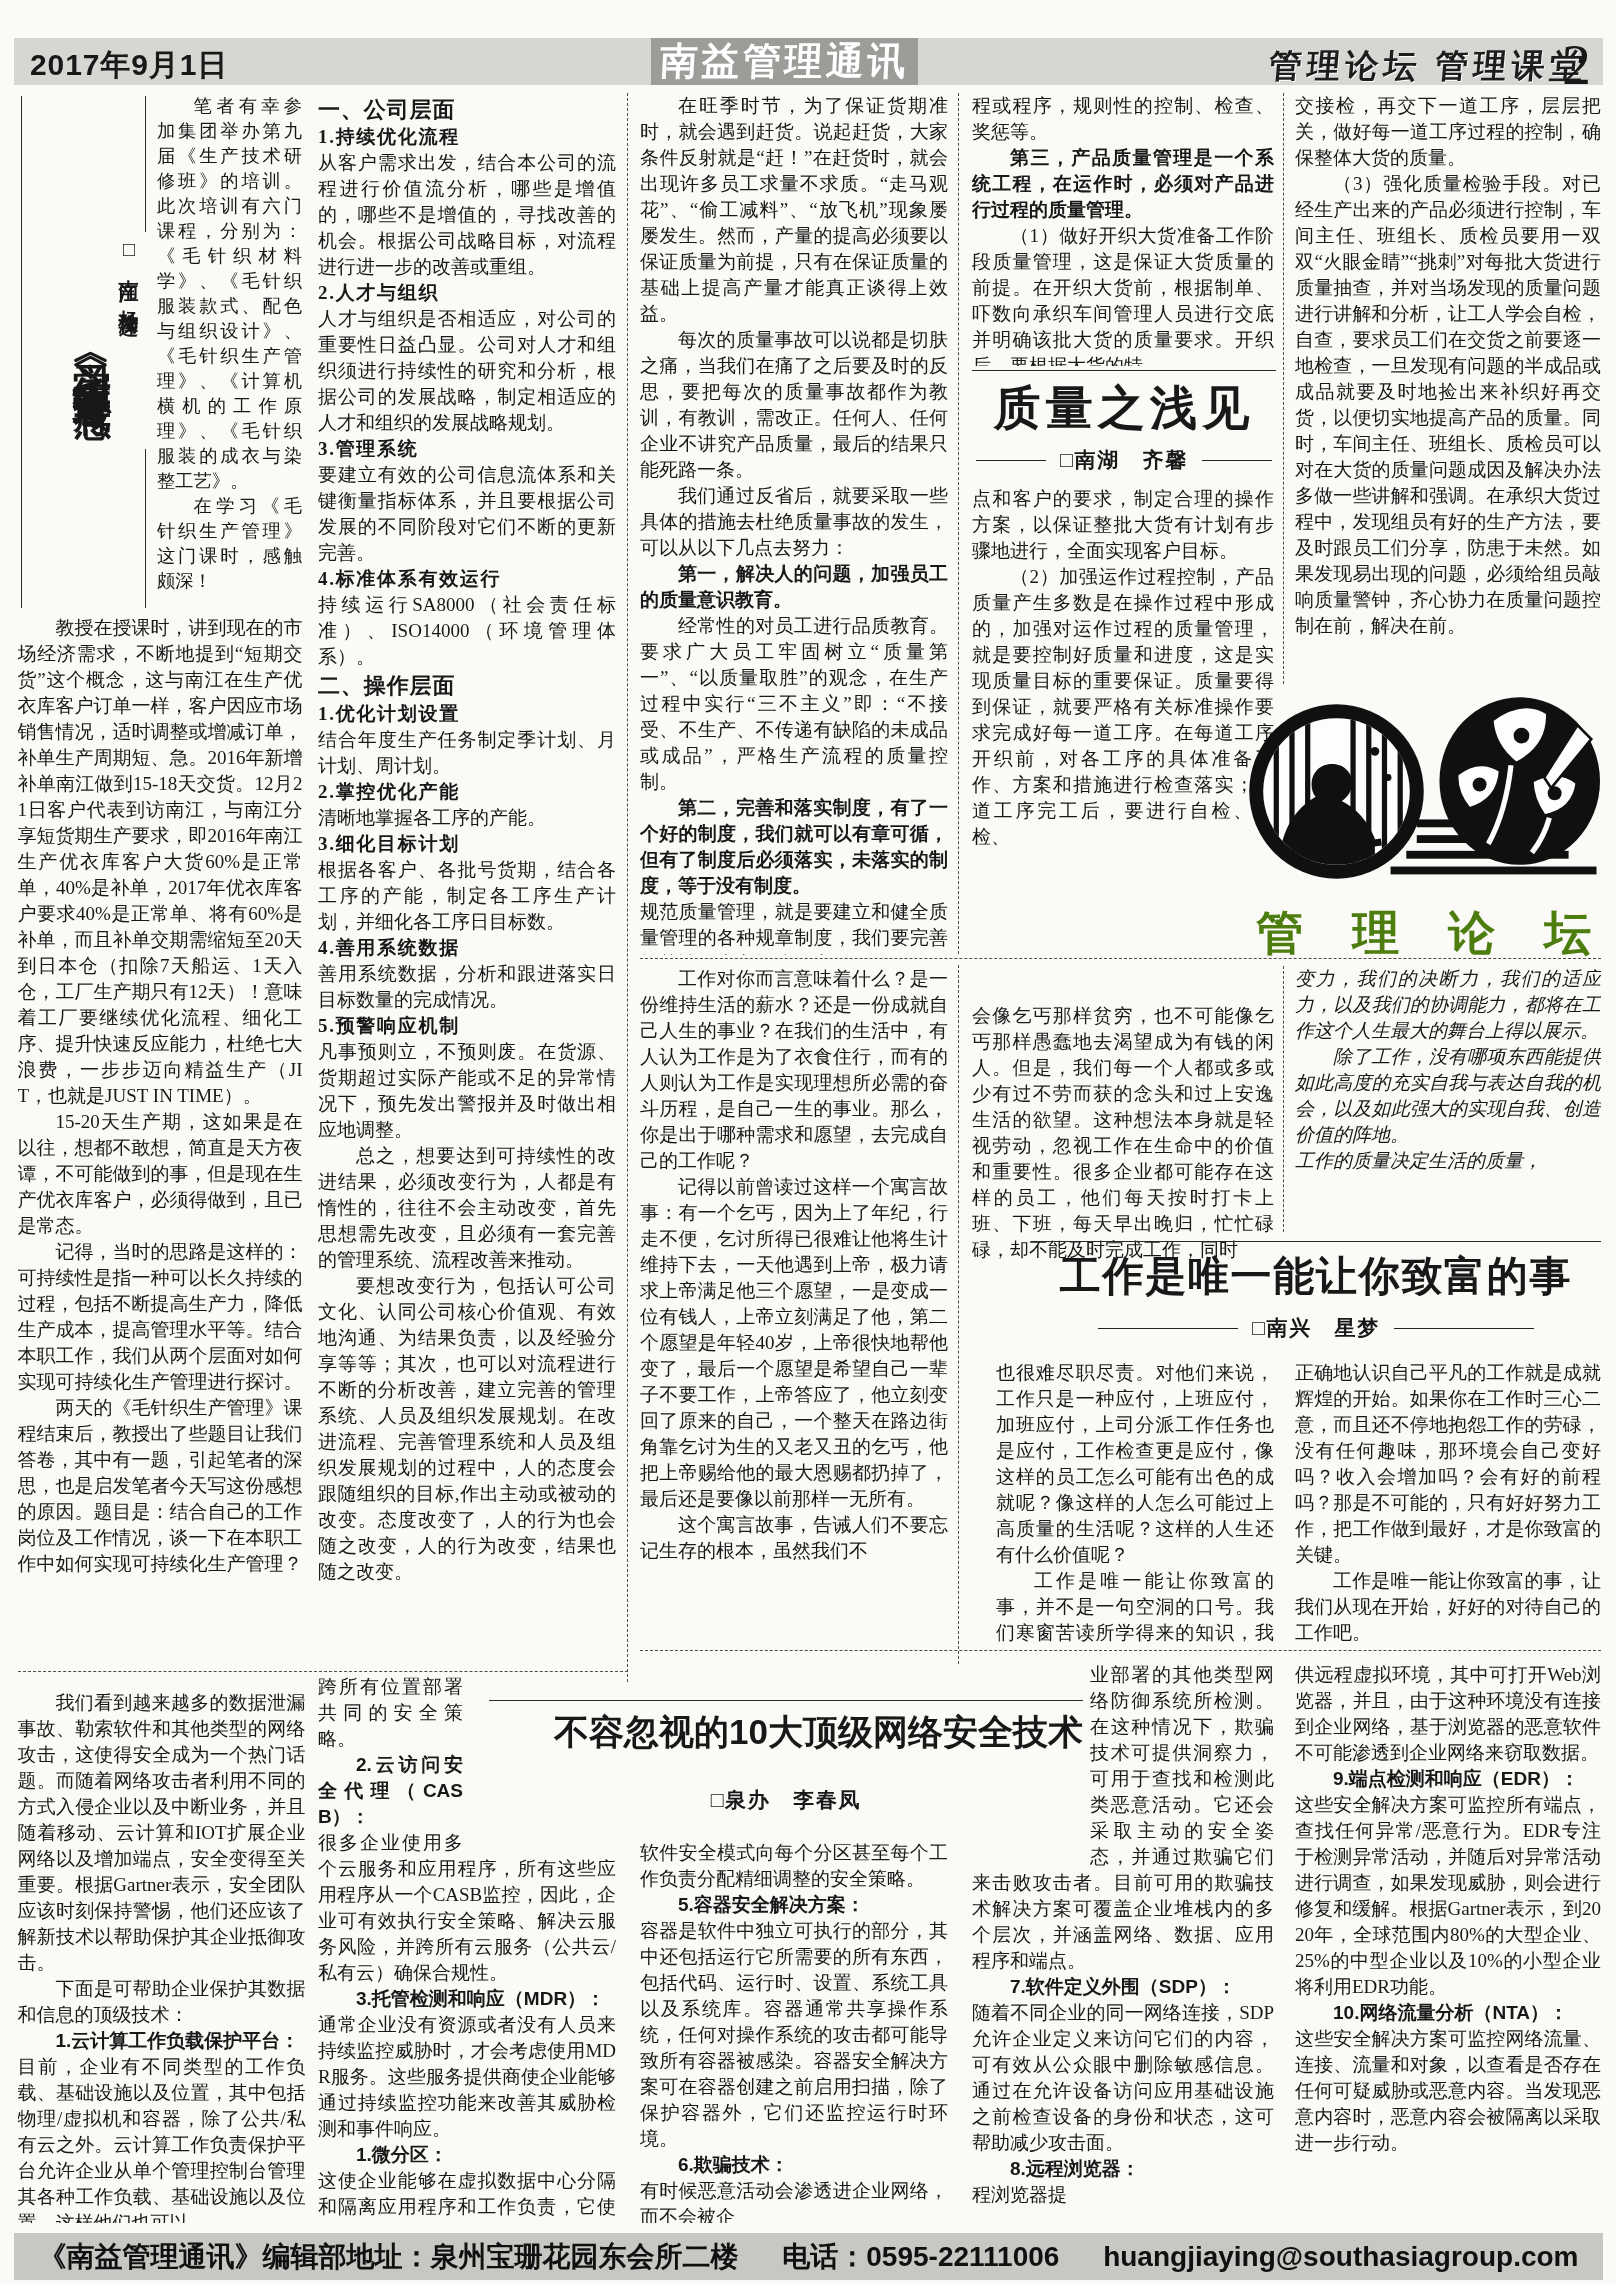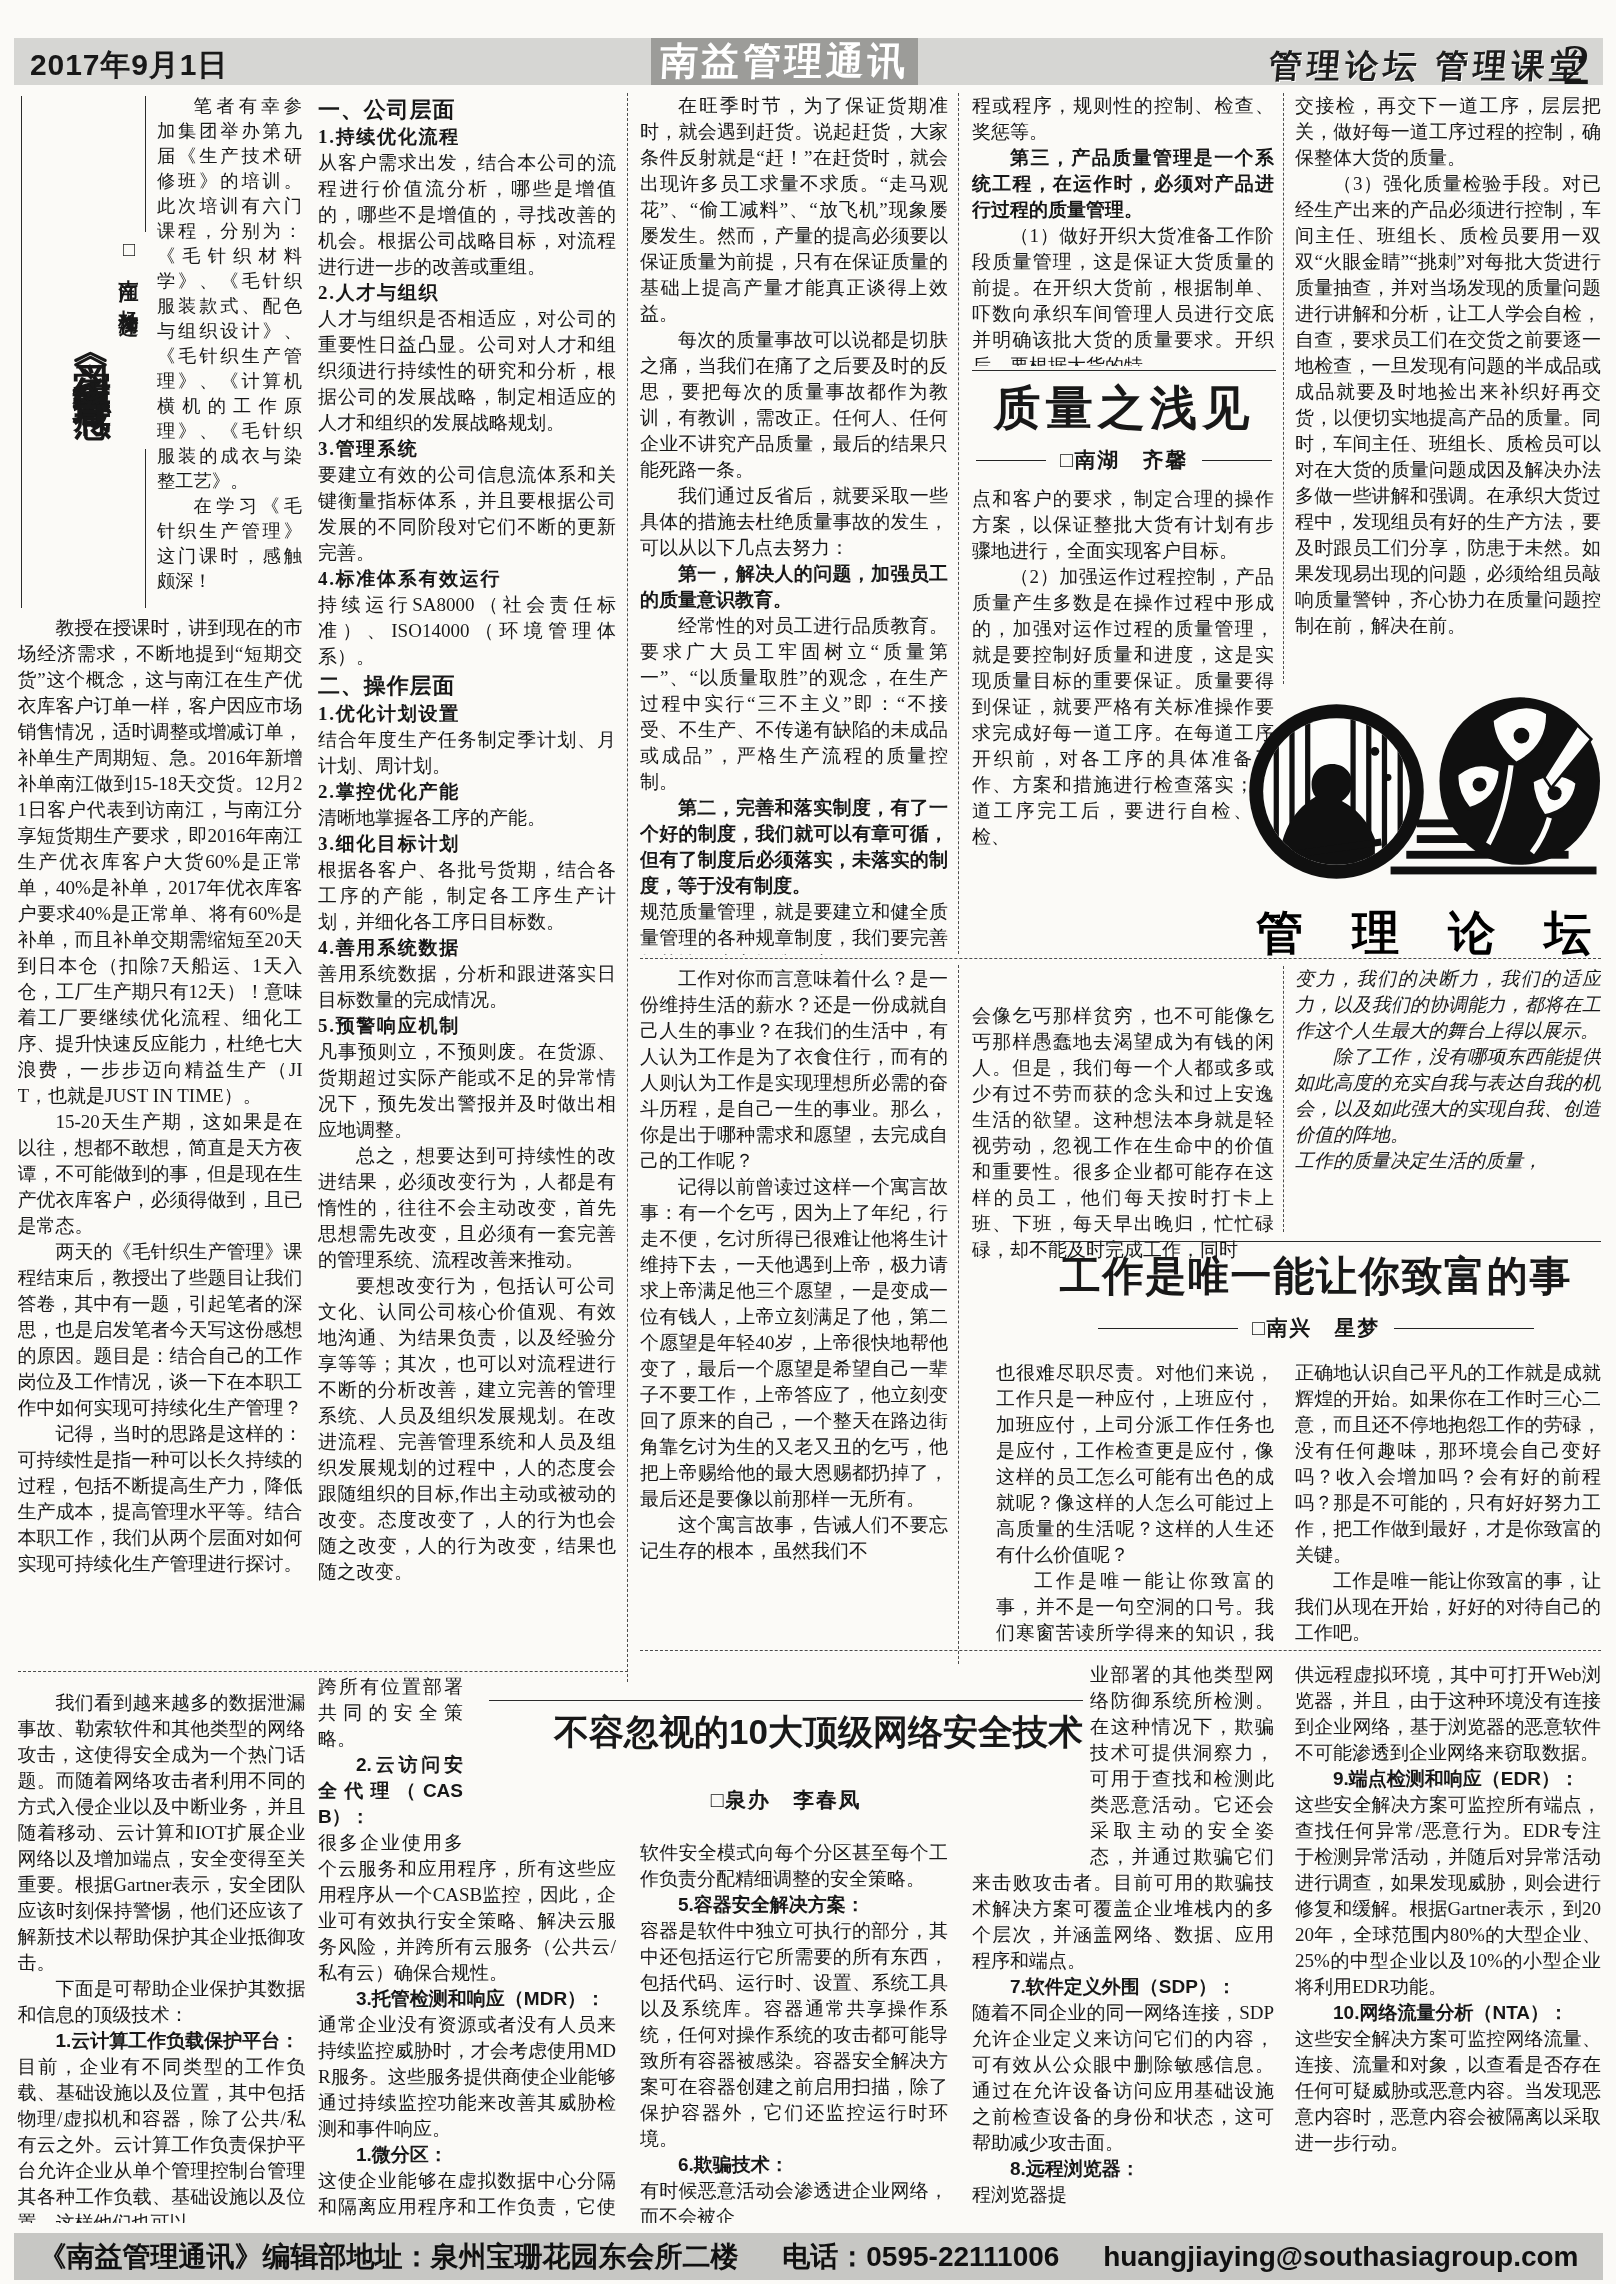--- a/index.html
+++ b/index.html
@@ -48,21 +48,21 @@
         font-family:"Liberation Sans",sans-serif;font-size:35px;font-weight:bold;}
   .byrow{position:absolute;display:flex;align-items:center;justify-content:center;gap:14px;}
   .bydash{flex:0 0 70px;border-top:1.7px solid #222;}
   .bytxt{font-weight:bold;font-size:21px;white-space:nowrap;letter-spacing:1.7px;}
   
   .sp-r{float:right;width:153px;height:175px;}
   .sp-l{float:left;width:118px;height:187px;}
   
   .illus{position:absolute;left:1244px;top:690px;width:356px;height:210px;}
   .illus-cap{position:absolute;left:1244px;top:902px;width:356px;font-family:"Liberation Sans",sans-serif;
-        font-weight:bold;font-size:47px;letter-spacing:49px;padding-left:12.2px;white-space:nowrap;color:#000000;}
+        font-weight:bold;font-size:47px;letter-spacing:49px;padding-left:12.2px;white-space:nowrap;color:#4d7c0f;}
 </style>
 </head>
 <body>
 
 <div class="page">
 
   <div class="hdrbar"></div>
   <div class="date">2017年9月1日</div>
   <div class="mastbox">
     <span class="mast">南益管理通讯</span>
@@ -76,22 +76,22 @@
   <div class="vrule" style="left:145px;top:96px;height:136px;"></div>
   <div class="vrule" style="left:145px;top:449px;height:159px;"></div>
 
   <div class="col small" style="left:157px;top:94px;width:145px;height:517px;">
       <div class="para body">笔者有幸参加集团举办第九届《生产技术研修班》的培训。此次培训有六门课程，分别为：《毛针织材料学》、《毛针织服装款式、配色与组织设计》、《毛针织生产管理》、《计算机横机的工作原理》、《毛针织服装的成衣与染整工艺》。</div>
       <div class="para body">在学习《毛针织生产管理》这门课时，感触颇深！</div>
     </div>
   <div class="col" style="left:17.5px;top:615px;width:285px;height:1047px;">
       <div class="para body">教授在授课时，讲到现在的市场经济需求，不断地提到“短期交货”这个概念，这与南江在生产优衣库客户订单一样，客户因应市场销售情况，适时调整或增减订单，补单生产周期短、急。2016年新增补单南江做到15-18天交货。12月21日客户代表到访南江，与南江分享短货期生产要求，即2016年南江生产优衣库客户大货60%是正常单，40%是补单，2017年优衣库客户要求40%是正常单、将有60%是补单，而且补单交期需缩短至20天到日本仓（扣除7天船运、1天入仓，工厂生产期只有12天）！意味着工厂要继续优化流程、细化工序、提升快速反应能力，杜绝七大浪费，一步步迈向精益生产（JIT，也就是JUST IN TIME）。</div>
       <div class="para body">15-20天生产期，这如果是在以往，想都不敢想，简直是天方夜谭，不可能做到的事，但是现在生产优衣库客户，必须得做到，且已是常态。</div>
+      <div class="para body">记得，当时的思路是这样的：可持续性是指一种可以长久持续的过程，包括不断提高生产力，降低生产成本，提高管理水平等。结合本职工作，我们从两个层面对如何实现可持续化生产管理进行探讨。</div>
       <div class="para body">两天的《毛针织生产管理》课程结束后，教授出了些题目让我们答卷，其中有一题，引起笔者的深思，也是启发笔者今天写这份感想的原因。题目是：结合自己的工作岗位及工作情况，谈一下在本职工作中如何实现可持续化生产管理？</div>
-      <div class="para body">记得，当时的思路是这样的：可持续性是指一种可以长久持续的过程，包括不断提高生产力，降低生产成本，提高管理水平等。结合本职工作，我们从两个层面对如何实现可持续化生产管理进行探讨。</div>
     </div>
   <div class="col" style="left:318px;top:94px;width:298px;height:1578px;">
       <div class="para hsec">一、公司层面</div>
       <div class="para hnum">1.持续优化流程</div>
       <div class="para cont">从客户需求出发，结合本公司的流程进行价值流分析，哪些是增值的，哪些不是增值的，寻找改善的机会。根据公司战略目标，对流程进行进一步的改善或重组。</div>
       <div class="para hnum">2.人才与组织</div>
       <div class="para cont">人才与组织是否相适应，对公司的重要性日益凸显。公司对人才和组织须进行持续性的研究和分析，根据公司的发展战略，制定相适应的人才和组织的发展战略规划。</div>
       <div class="para hnum">3.管理系统</div>
       <div class="para cont">要建立有效的公司信息流体系和关键衡量指标体系，并且要根据公司发展的不同阶段对它们不断的更新完善。</div>
       <div class="para hnum">4.标准体系有效运行</div>

